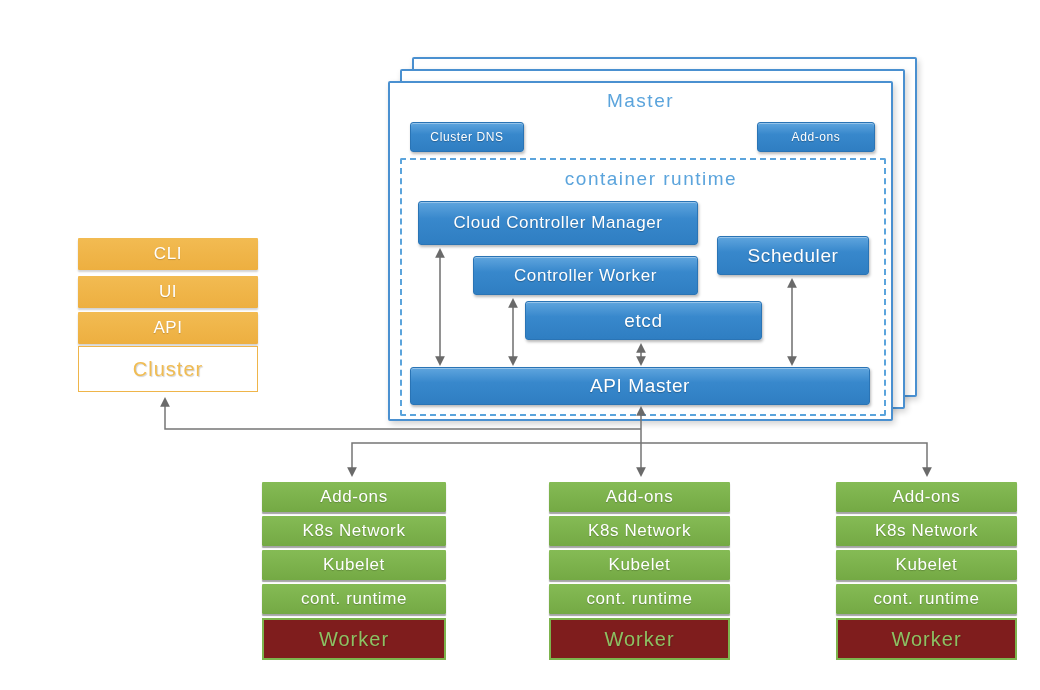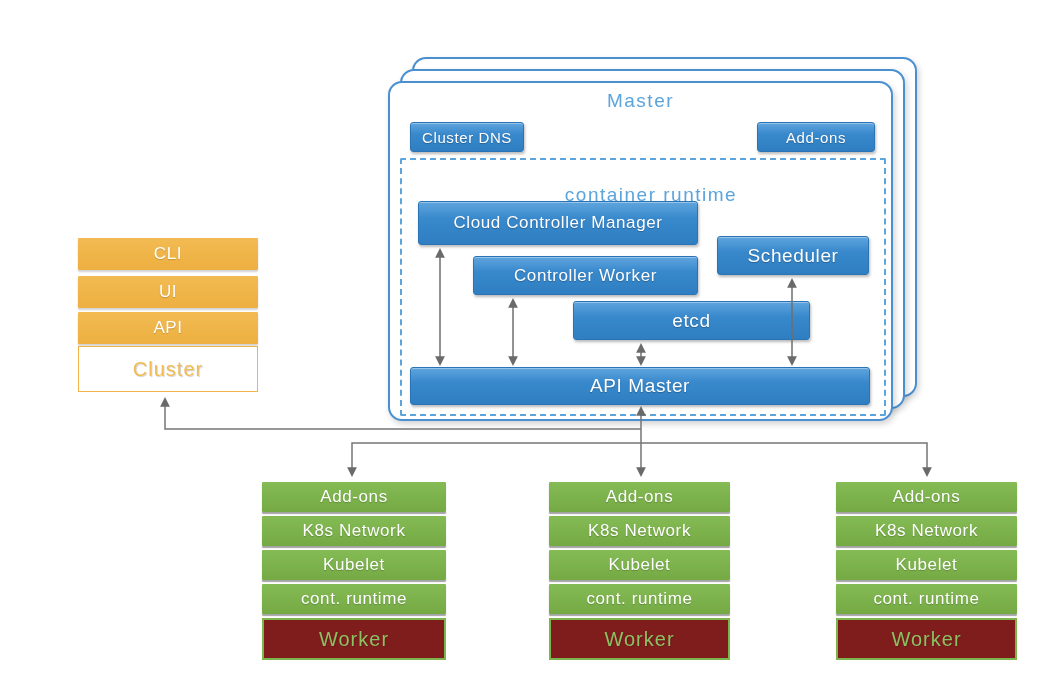--- a/index.html
+++ b/index.html
@@ -1,44 +1,44 @@
 <!DOCTYPE html>
 <html><head>
 <meta charset="utf-8">
 <style>
   html,body{margin:0;padding:0;background:#fff;}
   #page{position:relative;width:1040px;height:690px;background:#fff;overflow:hidden;
         font-family:"Liberation Sans", sans-serif;}
 
   
   .layer{position:absolute;width:501px;height:336px;background:#fff;
-         border:2px solid #4A90D0;border-radius:14px;
+         border:2px solid #4A90D0;border-radius:2px;
          box-shadow:2px 3px 6px rgba(0,0,0,0.18);}
   #layer-back{left:412px;top:57px;}
   #layer-mid{left:400px;top:69px;}
   #layer-front{left:388px;top:81px;}
 
   .master-title{position:absolute;left:0;right:0;top:7px;text-align:center;
                 color:#5BA4DC;font-size:19px;letter-spacing:1.5px;}
 
   
   .blue-box{position:absolute;display:flex;align-items:center;justify-content:center;
             background:linear-gradient(180deg,#5FA5DE 0%,#3888CC 40%,#2F7EC2 100%);
             border:1px solid #2A74B5;border-radius:3px;color:#fff;
             box-shadow:1px 2px 3px rgba(0,0,0,0.28), inset 0 1px 0 rgba(255,255,255,0.35);
             text-shadow:0 1px 1px rgba(0,0,0,0.25);letter-spacing:0.6px;}
-  .btn{font-size:15px;}
+  .btn{font-size:12px;}
   .comp-lg{font-size:19px;}
   .comp-md{font-size:17px;margin-left:8px;}
 
   
   .cr-box{position:absolute;left:10px;top:75px;width:482px;height:254px;
           border:2px dashed #5BA4DC;border-radius:2px;}
   .cr-title{position:absolute;left:16px;right:0;top:8px;text-align:center;
-            color:#5BA4DC;font-size:19px;letter-spacing:1.5px;margin-top:16px;}
+            color:#5BA4DC;font-size:19px;letter-spacing:1.5px;}
 
   
   .orange-row{position:absolute;left:0;width:180px;height:32px;
               display:flex;align-items:center;justify-content:center;
               background:linear-gradient(180deg,#F2BB52,#EDAF40);
               border-radius:1px;color:#fff;font-size:17px;letter-spacing:0.6px;
               box-shadow:0 2px 2px rgba(0,0,0,0.18);text-shadow:0 1px 1px rgba(0,0,0,0.18);}
   .access-label{position:absolute;left:0;top:108px;width:178px;height:44px;
                 display:flex;align-items:center;justify-content:center;
                 background:#fff;border:1px solid #EFB54A;color:#F1BC51;
@@ -78,21 +78,21 @@
 
     <div class="cr-box">
       <div class="cr-title">container runtime</div>
 
       <div class="blue-box comp-md" style="left:8px;top:41px;width:278px;height:42px;">Cloud Controller Manager</div>
 
       <div class="blue-box comp-md" style="left:63px;top:96px;width:223px;height:37px;">Controller Worker</div>
 
       <div class="blue-box comp-lg" style="left:315px;top:76px;width:150px;height:37px;">Scheduler</div>
 
-      <div class="blue-box comp-lg" style="left:123px;top:141px;width:235px;height:37px;margin-left:48px;">etcd</div>
+      <div class="blue-box comp-lg" style="left:123px;top:141px;width:235px;height:37px;">etcd</div>
 
       <div class="blue-box comp-lg" style="left:8px;top:207px;width:458px;height:36px;">API Master</div>
     </div>
   </div>
 
   <div style="position:absolute;left:78px;top:238px;width:180px;height:160px;">
     <div class="orange-row" style="top:0;">CLI</div>
     <div class="orange-row" style="top:38px;">UI</div>
     <div class="orange-row" style="top:74px;">API</div>
     <div class="access-label">Cluster</div>

